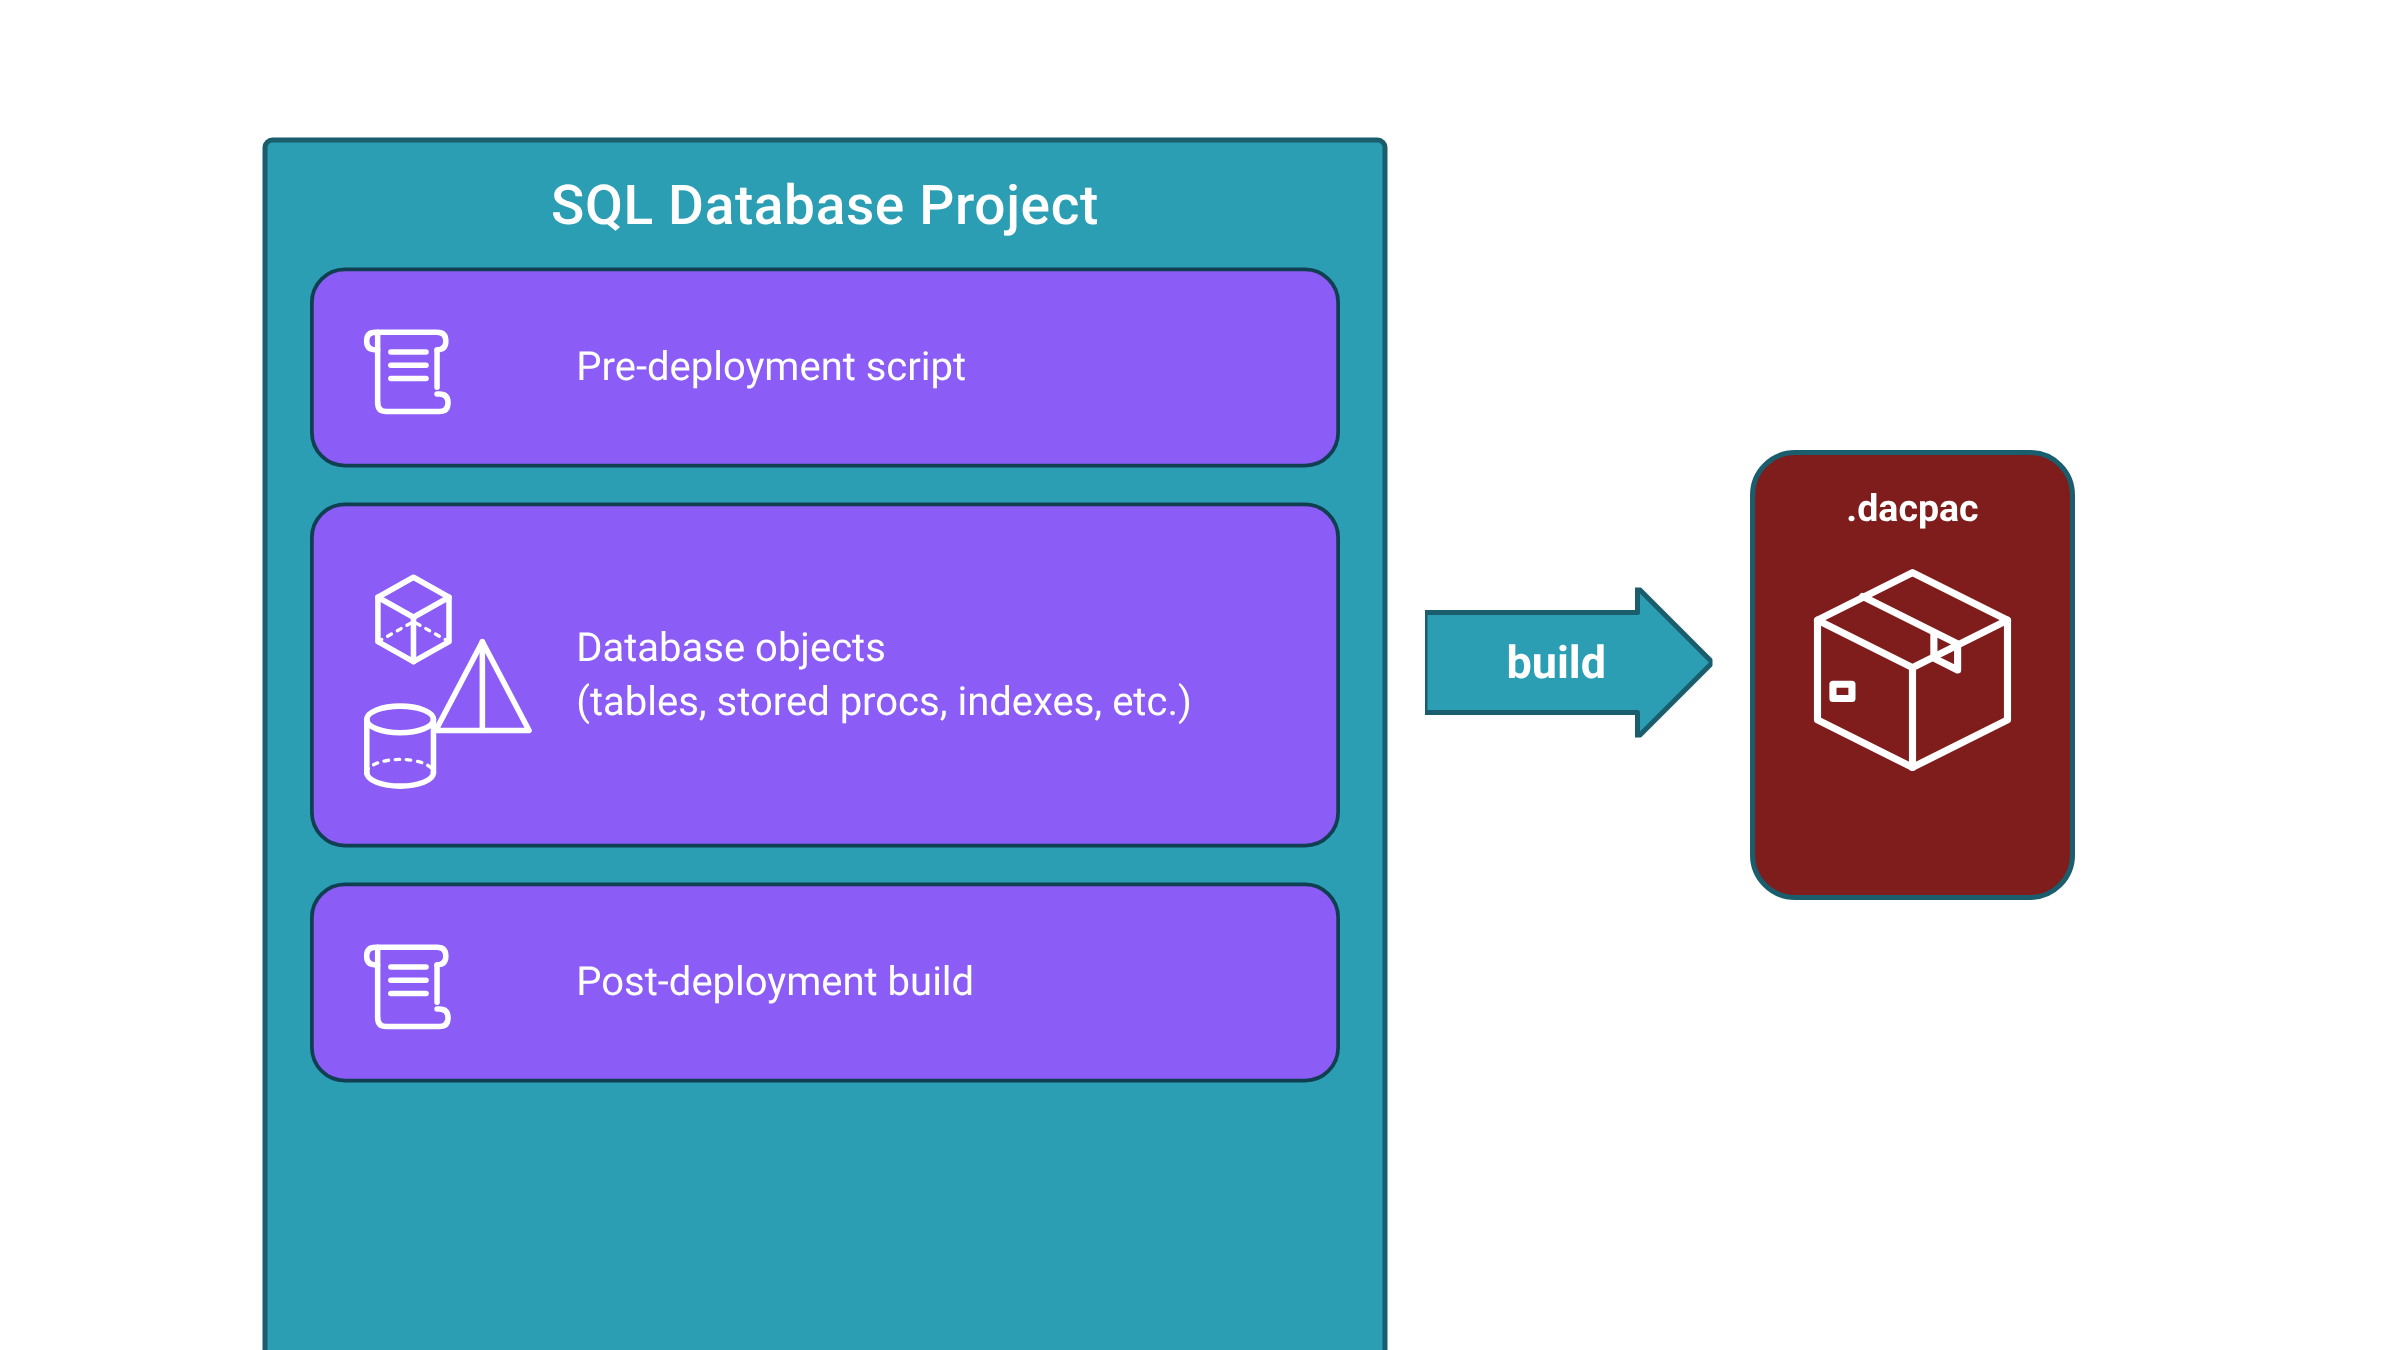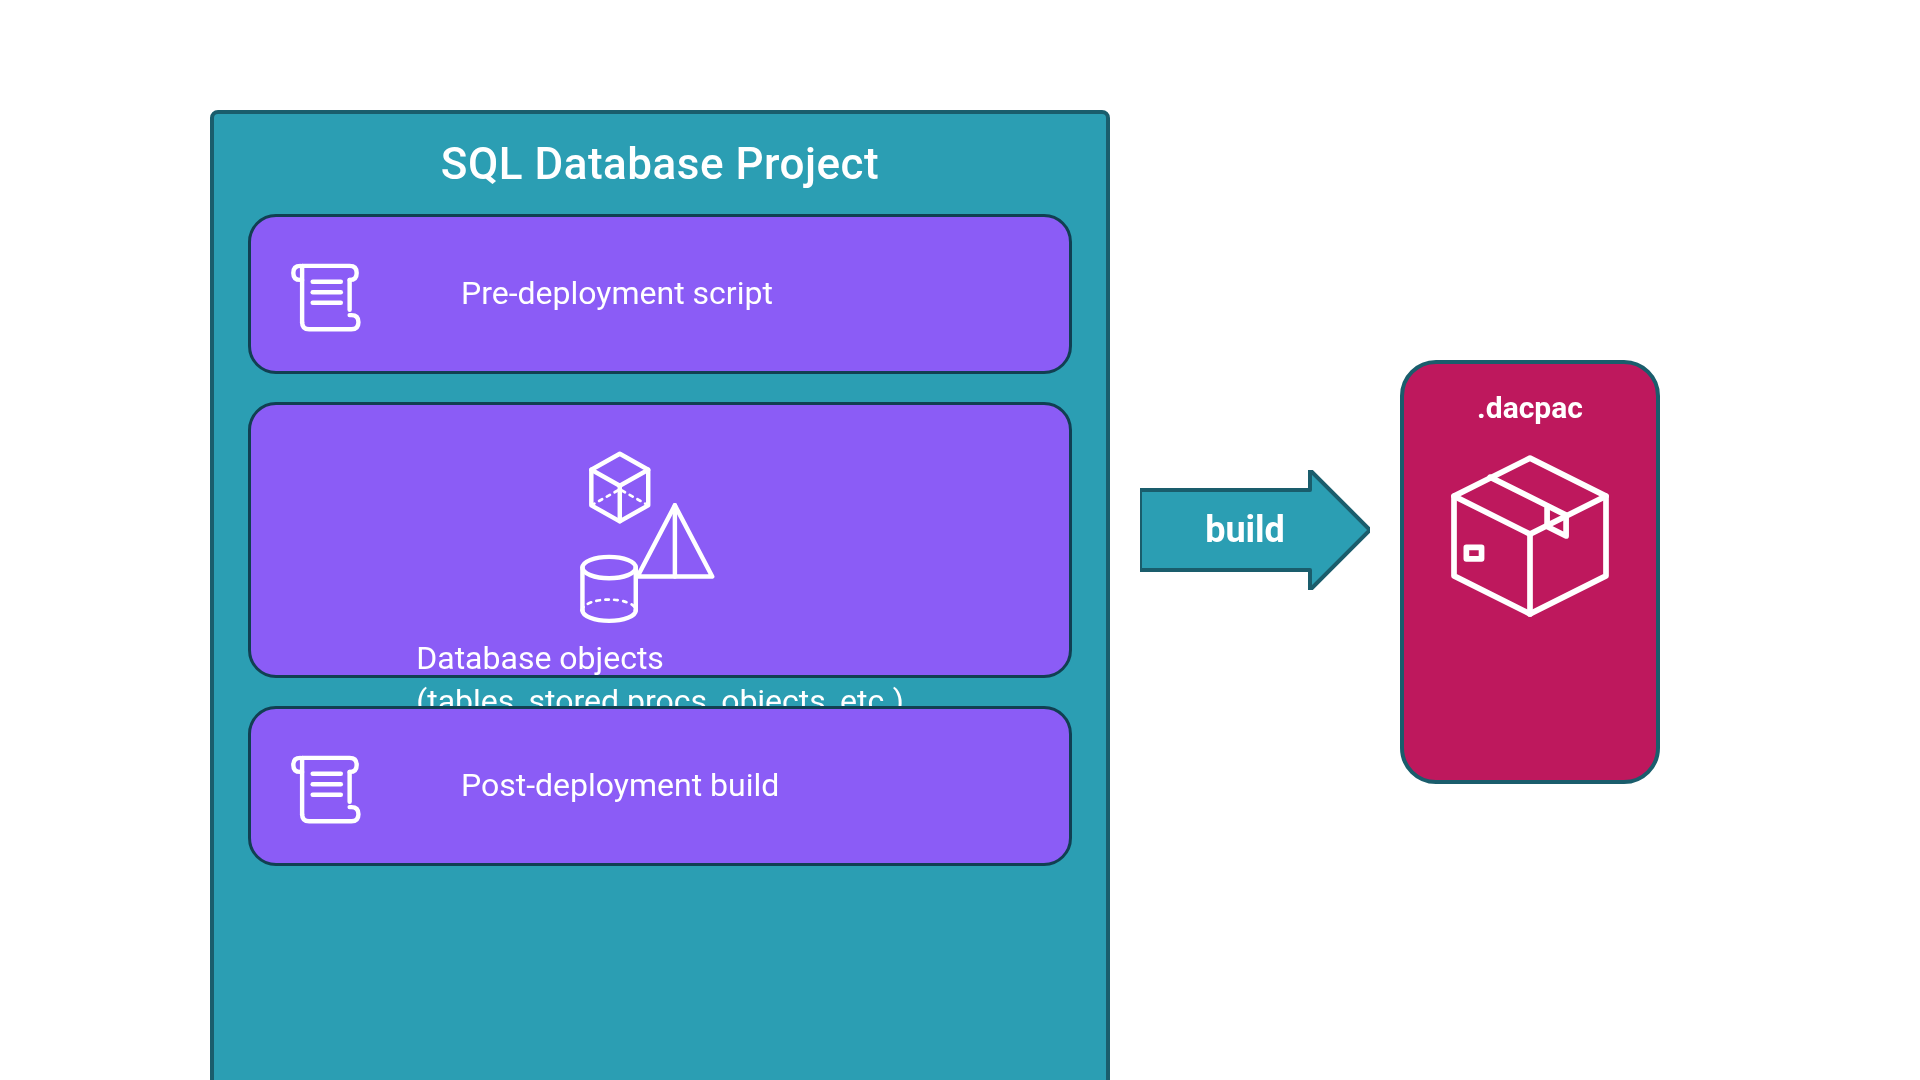--- a/index.html
+++ b/index.html
@@ -47,21 +47,21 @@
   .card {
     background: #8b5cf6;
     border: 3px solid #113f52;
     border-radius: 28px;
     display: flex;
     align-items: center;
     padding: 22px 30px;
     color: #ffffff;
   }
   .card.small { height: 160px; }
-  .card.big   { height: 276px; flex-direction: column; }
+  .card.big   { height: 276px; }
   .icon-col {
     width: 180px;
     flex-shrink: 0;
     display: flex;
     align-items: center;
     justify-content: flex-start;
   }
   .card .label {
     font-size: 32px;
     line-height: 1.35;
@@ -84,22 +84,22 @@
     font-size: 36px;
     font-weight: 700;
     padding-left: 40px;
   }
   
   .dacpac {
     position: absolute;
     left: 1190px;
     top: 250px;
     width: 260px;
-    height: 424px;
-    background: #be185d;
+    height: 360px;
+    background: #7f1d1d;
     border: 4px solid #1a5d6c;
     border-radius: 36px;
     color: #ffffff;
     display: flex;
     flex-direction: column;
     align-items: center;
     padding: 26px 20px;
   }
   .dacpac-title {
     font-size: 30px;
@@ -157,21 +157,21 @@
               <ellipse cx="44" cy="150" rx="30" ry="12"></ellipse>
               <line x1="14" y1="150" x2="14" y2="198"></line>
               <line x1="74" y1="150" x2="74" y2="198"></line>
               <path d="M14 198 A30 12 0 0 0 74 198"></path>
               <path d="M14 198 A30 12 0 0 1 74 198" stroke-dasharray="4 6" stroke-width="3"></path>
             </g>
           </svg>
         </div>
         <div class="label">
           <span>Database objects</span><br>
-          <span>(tables, stored procs, objects, etc.)</span>
+          <span>(tables, stored procs, indexes, etc.)</span>
         </div>
       </div>
 
       <div class="card small">
         <div class="icon-col">
           <svg viewBox="0 0 100 100" width="88" height="96" fill="none" stroke="#ffffff" stroke-width="5" stroke-linecap="round" stroke-linejoin="round">
             <path d="M22 18 Q14 18 14 26 Q14 34 22 34 L24 34"></path>
             <path d="M24 18 L78 18 Q86 18 86 26 L86 26 Q86 34 78 34"></path>
             <path d="M24 18 L24 82"></path>
             <path d="M78 34 L78 68"></path>

